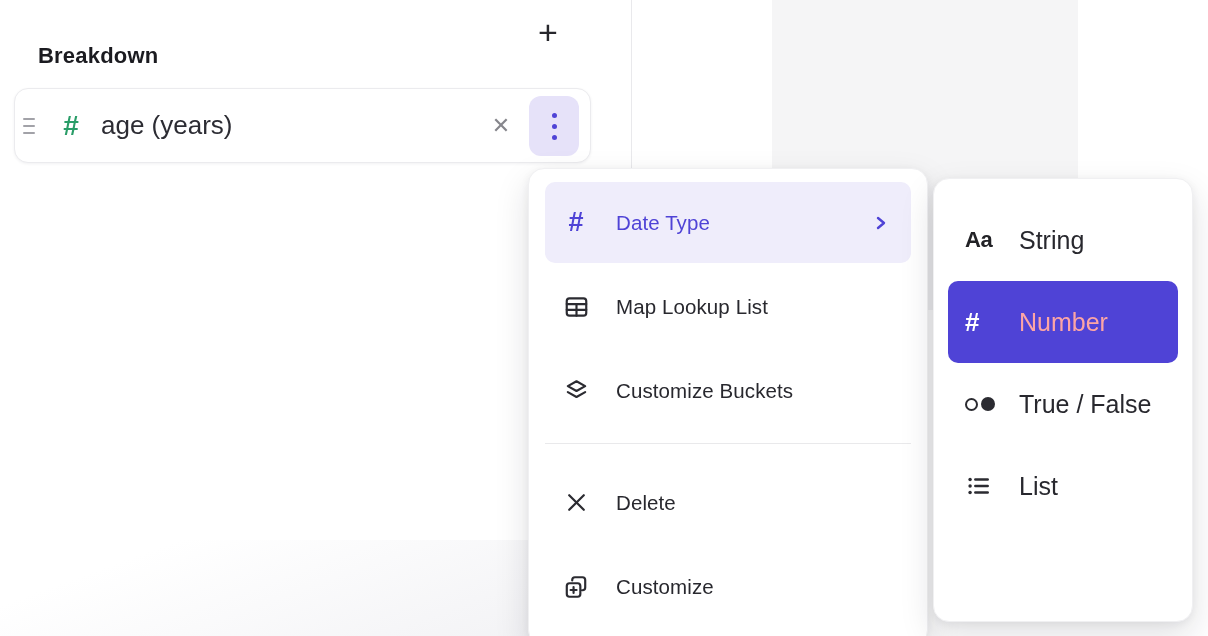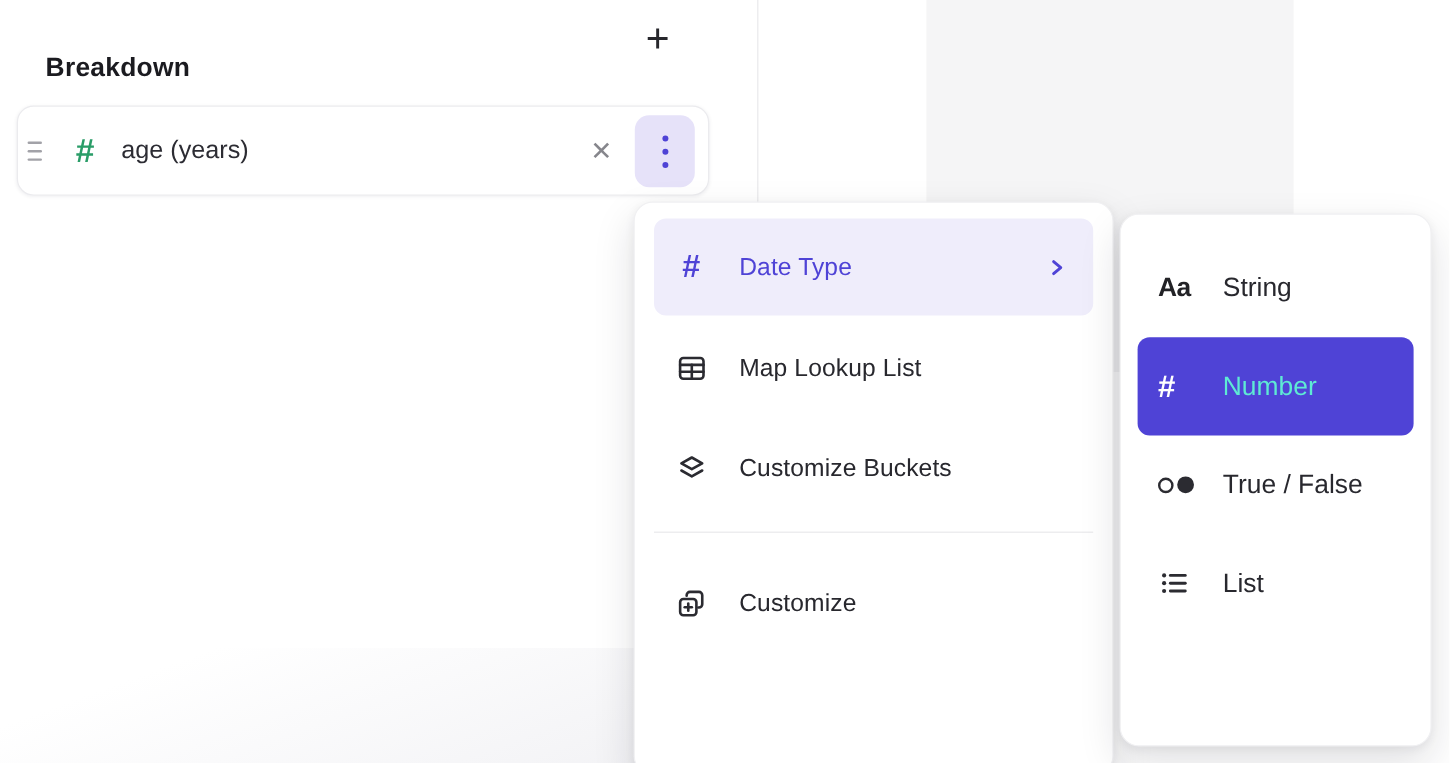--- a/index.html
+++ b/index.html
@@ -34,21 +34,21 @@
   .drag-handle {
     position:absolute; left:8px; top:29px; width:14px; height:16px;
     display:flex; flex-direction:column; justify-content:space-between; cursor:grab;
   }
   .drag-handle i { display:block; width:12px; height:2px; background:#a2a2a8; border-radius:1px; }
   .field-type-icon {
     position:absolute; left:40px; top:0; height:73px; width:32px;
     display:flex; align-items:center; justify-content:center;
     font-size:28px; font-weight:700; color:#2a9d68;
   }
-  .field-label { position:absolute; left:86px; top:0; height:73px; display:flex; align-items:center; font-size:21px; font-weight:500; color:#2c2c33; }
+  .field-label { position:absolute; left:86px; top:0; height:73px; display:flex; align-items:center; font-size:26px; font-weight:500; color:#2c2c33; }
   .field-close {
     position:absolute; left:468px; top:19px; width:36px; height:36px;
     display:flex; align-items:center; justify-content:center;
     font-size:22px; color:#86868c; cursor:pointer;
   }
   .kebab-btn {
     position:absolute; left:514px; top:7px; width:50px; height:60px;
     background:#e6e2f9; border-radius:12px; cursor:pointer;
     display:flex; flex-direction:column; align-items:center; justify-content:center; gap:6px;
   }
@@ -80,23 +80,23 @@
   .submenu {
     position:absolute; left:933px; top:178px; width:260px; height:444px;
     background:#fff; border-radius:16px; padding:20px 14px;
     border:1px solid #f0f0f2;
     box-shadow:0 14px 34px rgba(20,20,40,.13), 0 2px 8px rgba(20,20,40,.06);
   }
   .sub-row {
     height:82px; border-radius:10px; display:flex; align-items:center; cursor:pointer;
   }
   .sub-row .si { width:34px; margin-left:17px; margin-right:20px; flex:0 0 auto; display:flex; align-items:center; }
-  .sub-row .slabel { font-size:22px; font-weight:500; color:#28282e; }
+  .sub-row .slabel { font-size:25px; font-weight:500; color:#28282e; }
   .sub-row.selected { background:#4f43d6; }
-  .sub-row.selected .slabel { color:#5eead4; }
+  .sub-row.selected .slabel { color:#fca5a5; }
   .aa-glyph { font-size:22px; font-weight:600; color:#222226; letter-spacing:-.5px; }
   .hash-glyph-white { font-size:26px; font-weight:600; color:#fff; line-height:1; }
   .bool-icons { display:flex; align-items:center; gap:3px; }
   .bool-ring { width:13px; height:13px; border:2.5px solid #2b2b31; border-radius:50%; }
   .bool-dot { width:14px; height:14px; background:#2b2b31; border-radius:50%; }
   svg { display:block; }
 </style>
 </head>
 <body>
 
@@ -160,20 +160,29 @@
         <svg width="27" height="26" viewBox="0 0 24 24" fill="none" stroke="#2b2b31" stroke-width="2" stroke-linecap="round" stroke-linejoin="round">
           <path d="M12 3 L20 7.5 L12 12 L4 7.5 Z"></path>
           <path d="M4 13 L12 17.5 L20 13"></path>
         </svg>
       </span>
       <span class="mlabel">Customize Buckets</span>
     </div>
 
     <div class="menu-divider"></div>
 
+    <div class="menu-row">
+      <span class="mi">
+        <svg width="25" height="25" viewBox="0 0 24 24" fill="none" stroke="#2b2b31" stroke-width="2.1" stroke-linecap="round">
+          <line x1="5" y1="5" x2="19" y2="19"></line>
+            <line x1="19" y1="5" x2="5" y2="19"></line>
+        </svg>
+      </span>
+      <span class="mlabel">Delete</span>
+    </div>
 
     <div class="menu-row">
       <span class="mi">
         <svg width="26" height="26" viewBox="0 0 24 24" fill="none" stroke="#2b2b31" stroke-width="2" stroke-linecap="round" stroke-linejoin="round">
           <path d="M8.5 6 V5.5 A2.5 2.5 0 0 1 11 3 H18 A2.5 2.5 0 0 1 20.5 5.5 V12.5 A2.5 2.5 0 0 1 18 15 H17.5"></path>
           <rect x="3.5" y="8.5" width="12.5" height="12.5" rx="2.5"></rect>
           <line x1="9.75" y1="12" x2="9.75" y2="17.5"></line>
           <line x1="7" y1="14.75" x2="12.5" y2="14.75"></line>
         </svg>
       </span>

